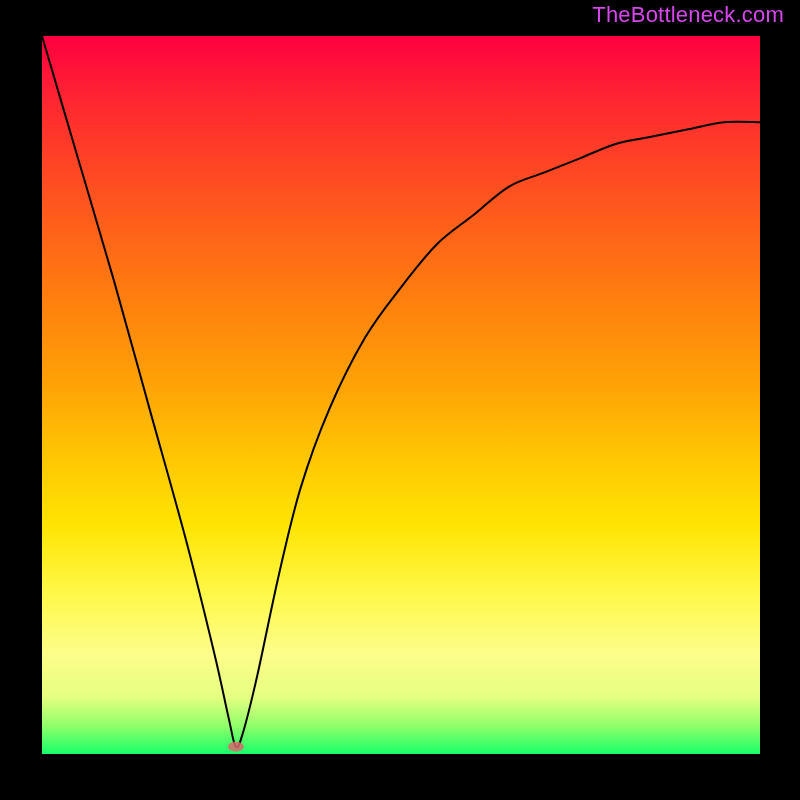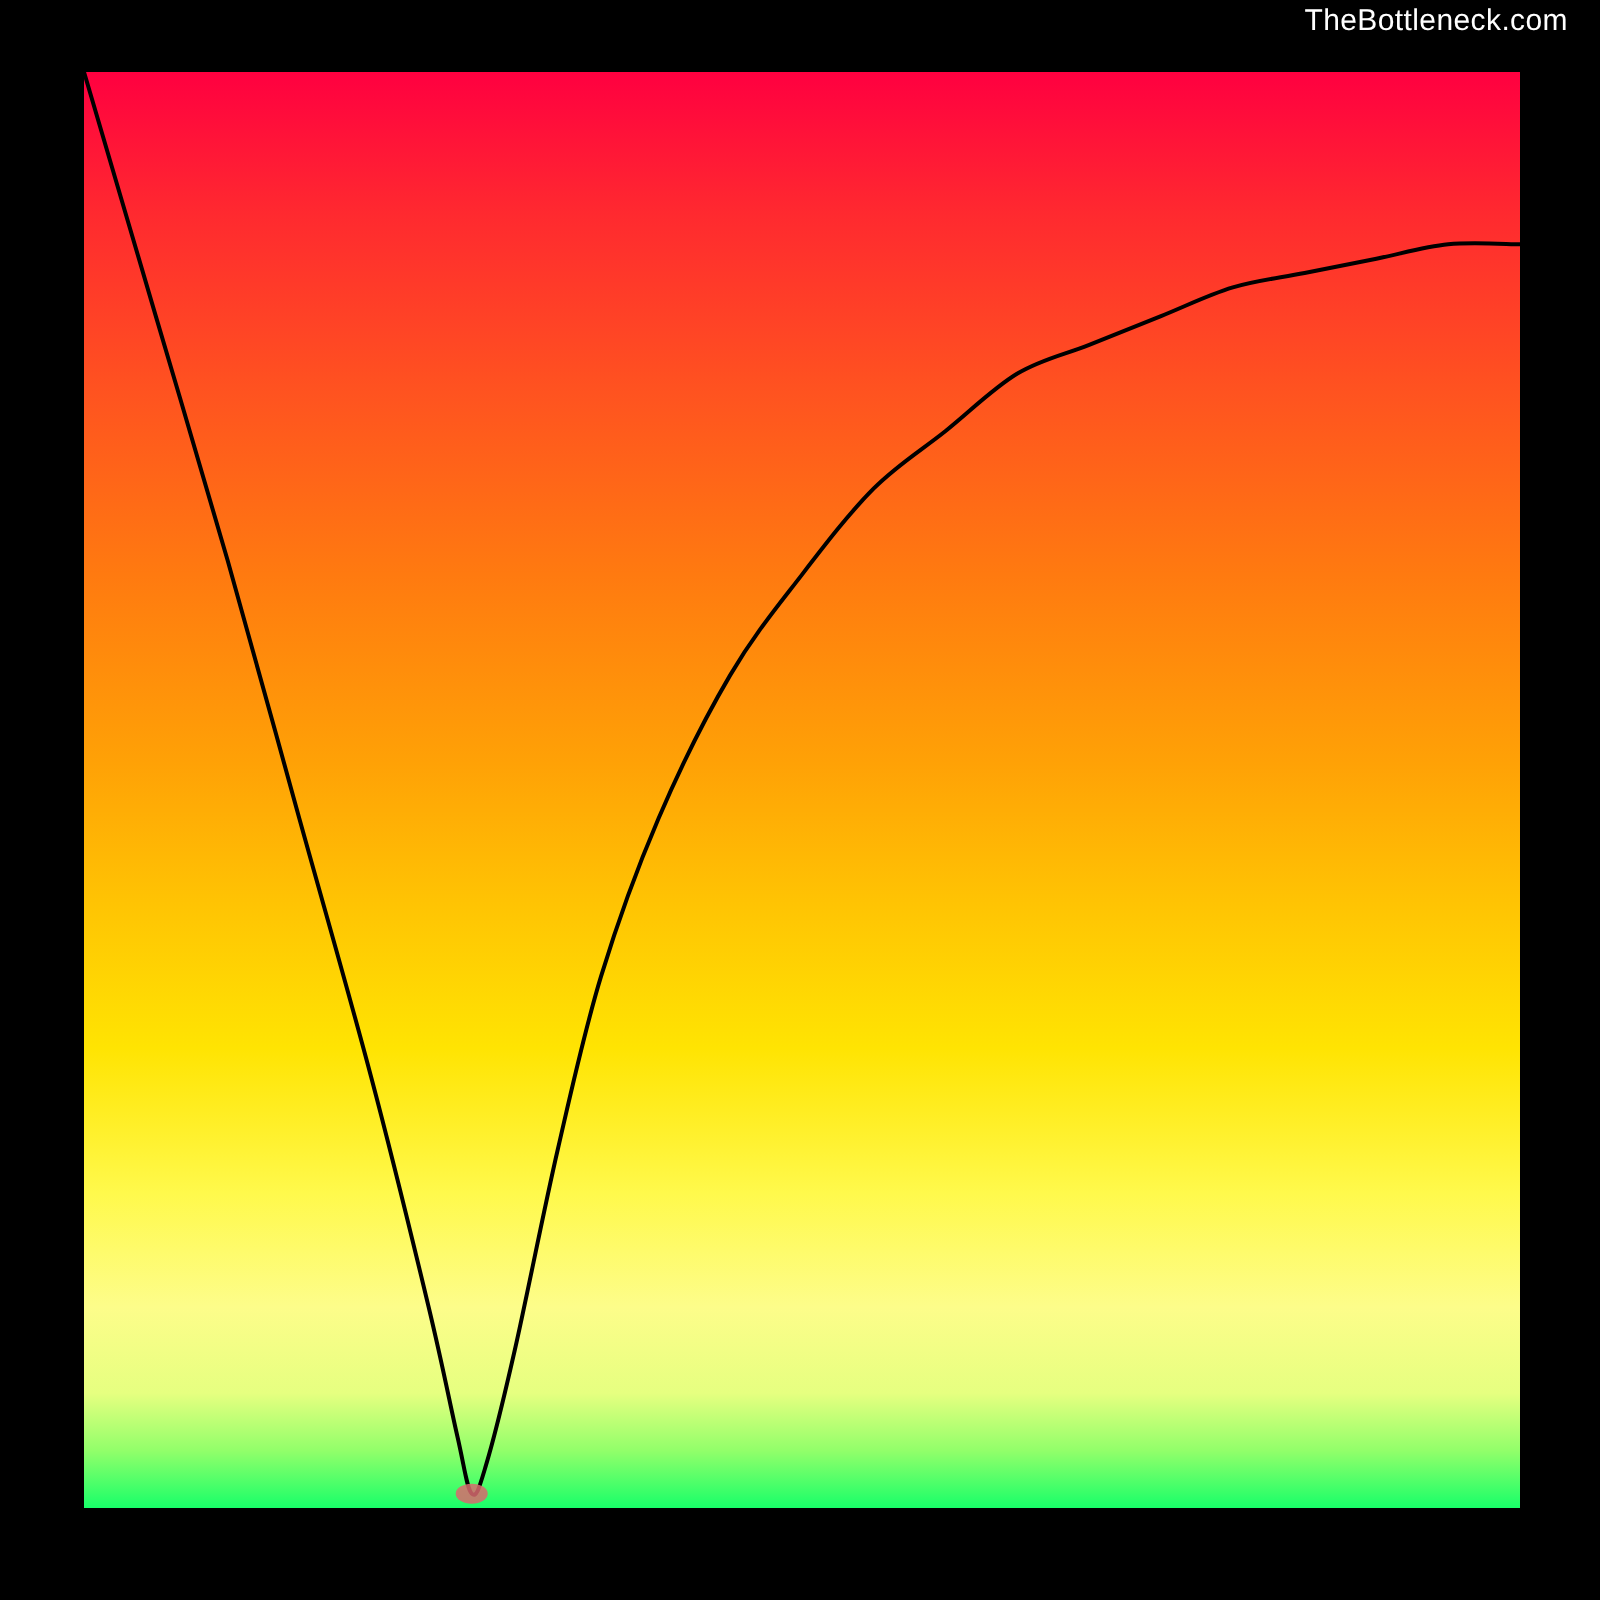--- a/index.html
+++ b/index.html
@@ -13,22 +13,22 @@
   }
   .stage {
     position: relative;
     width: 800px;
     height: 800px;
   }
   .branding {
     position: absolute;
     top: 2px;
     right: 16px;
-    color: #ffffff;
-    font-size: 15px;
+    color: #d946ef;
+    font-size: 22px;
     font-weight: 500;
     letter-spacing: 0.2px;
     user-select: none;
   }
   .plot-area {
     position: absolute;
     left: 42px;
     top: 36px;
     width: 718px;
     height: 718px;

